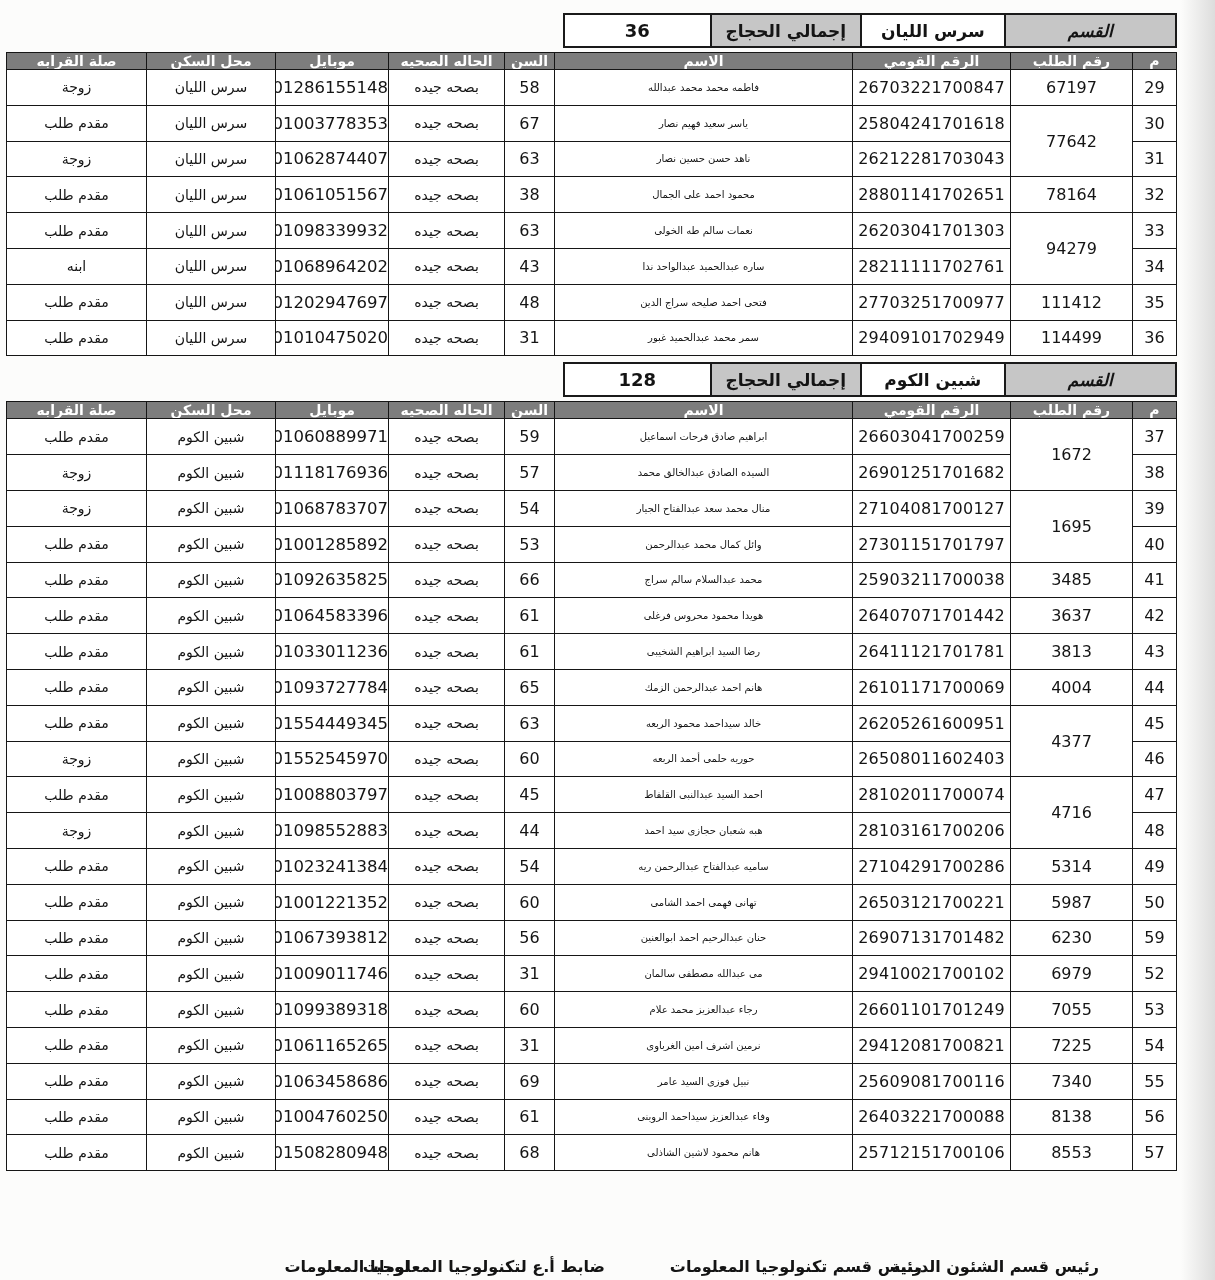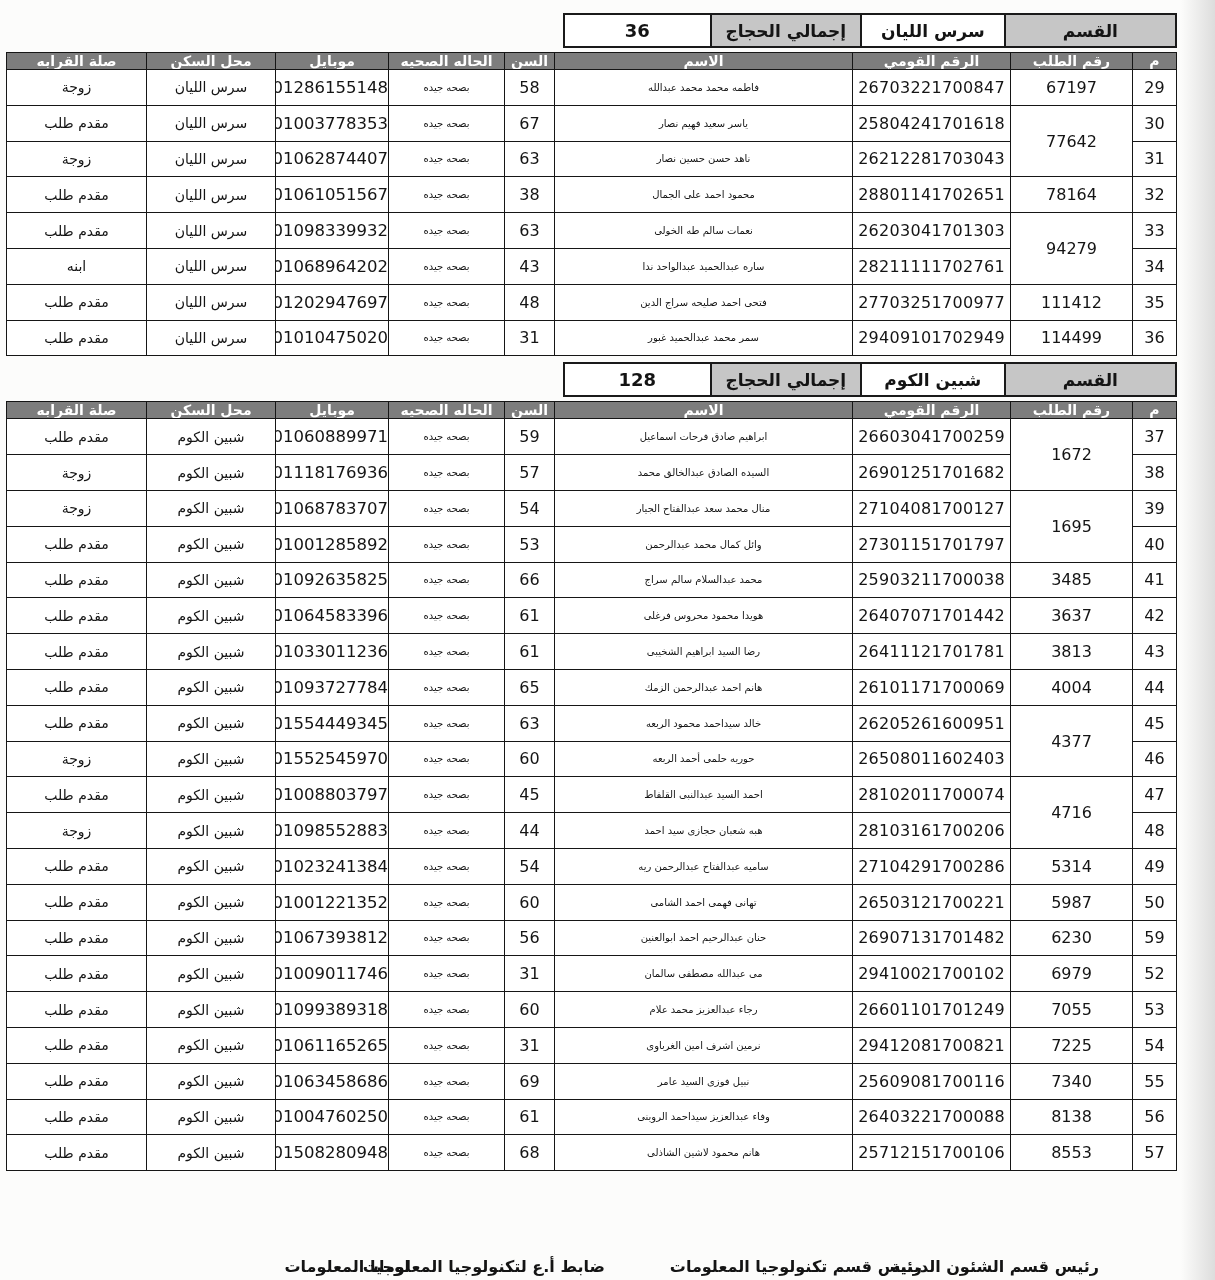--- a/index.html
+++ b/index.html
@@ -21,21 +21,21 @@
 
   
   .band { display:flex; width:612px; margin-bottom:4px; }
   .band-cell {
     height:35px; display:flex; align-items:center; justify-content:center;
     border:2px solid #1a1a1a; font-weight:bold; font-size:17px;
     margin-left:-2px;
   }
   .band-cell.gray  { background:#c6c6c6; }
   .band-cell.white { background:#ffffff; }
-  .bc-dept  { width:182px; }
+  .bc-dept  { width:182px;font-style:italic; }
   .bc-deptv { width:153px; }
   .bc-tot   { width:160px; }
   .bc-totv  { width:156px; font-size:18px; }
 
   
   table.roster { border-collapse:collapse; width:1170px; table-layout:fixed; }
   .roster th, .roster td {
     border:1.8px solid #161616; text-align:center; vertical-align:middle;
     overflow:hidden; white-space:nowrap;
   }
@@ -51,21 +51,21 @@
   col.w-age  { width:50px; }
   col.w-hlth { width:116px; }
   col.w-mob  { width:113px; }
   col.w-home { width:129px; }
   col.w-rel  { width:140px; }
   td.c-m    { font-size:16px; }
   td.c-req  { font-size:16px; }
   td.c-nid  { font-size:16px; letter-spacing:.3px; }
   td.c-name { font-size:10px; }
   td.c-age  { font-size:16px; }
-  td.c-health { font-size:10px; }
+  td.c-health { font-size:14px; }
   td.c-mobile { font-size:16.5px; }
   td.c-home { font-size:14px; }
   td.c-rel  { font-size:14px; }
 
   .district2 { margin-top:6px; }
 
   
   .footer { position:absolute; top:1257px; right:0; width:1215px; height:23px; }
   .sig { position:absolute; top:0; font-weight:bold; font-size:16px; white-space:nowrap; }
   .sig0 { right:116px;margin-left:14px; }

